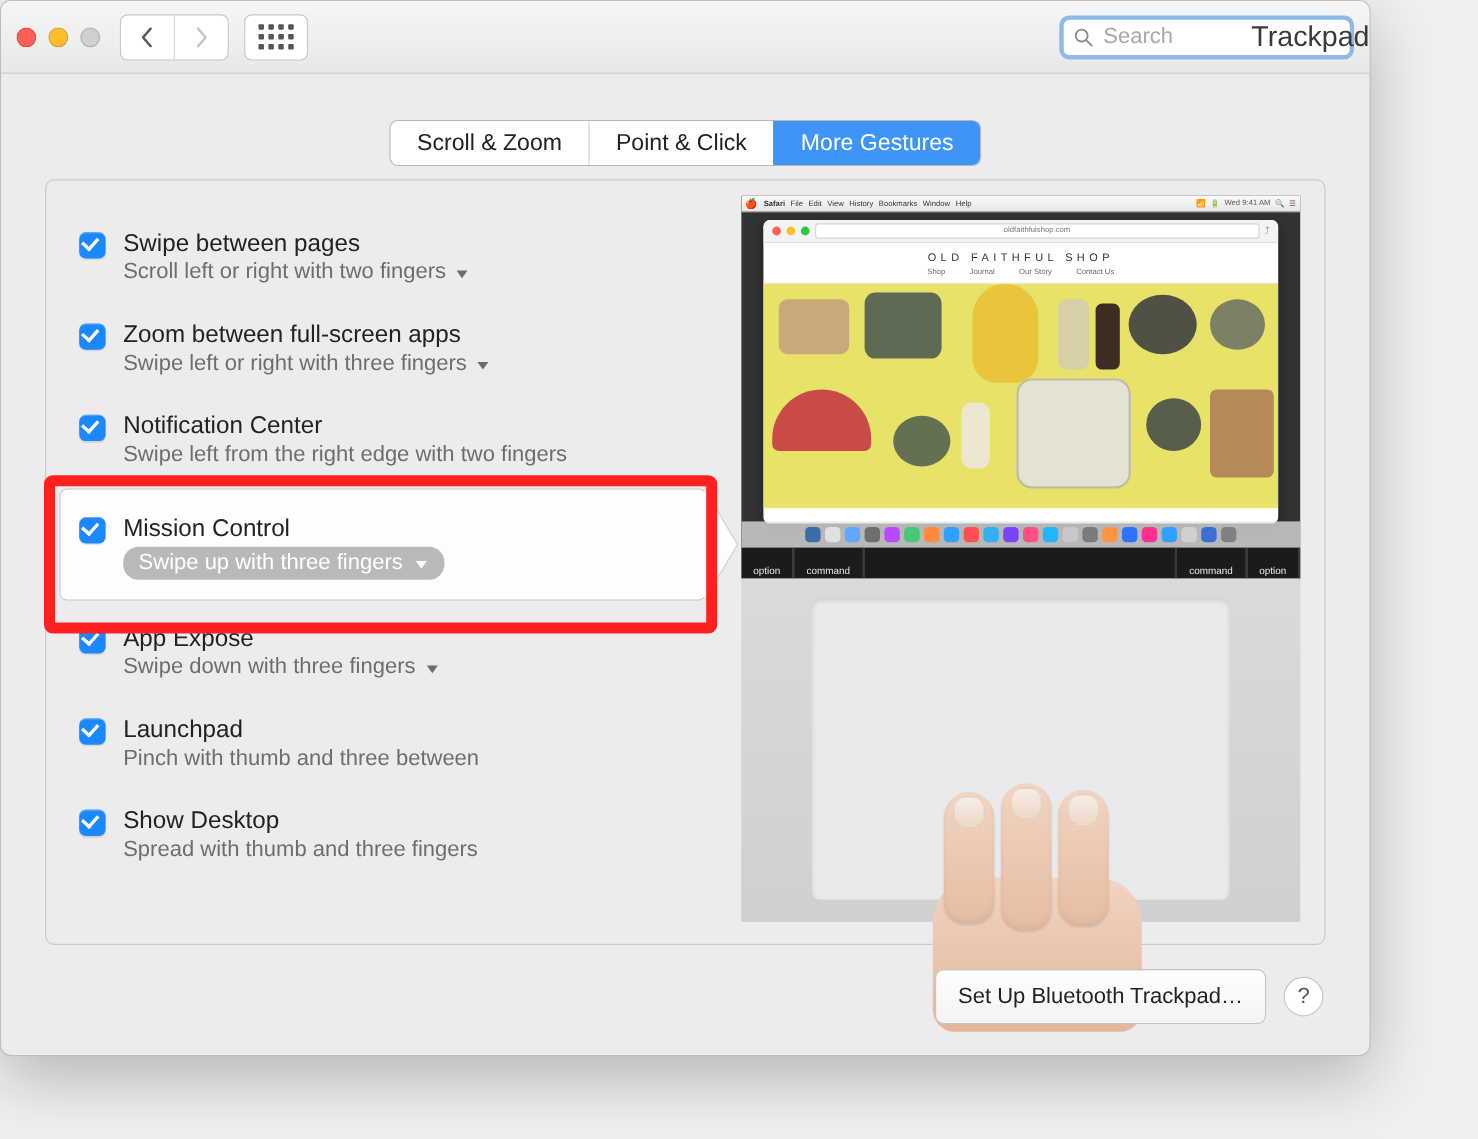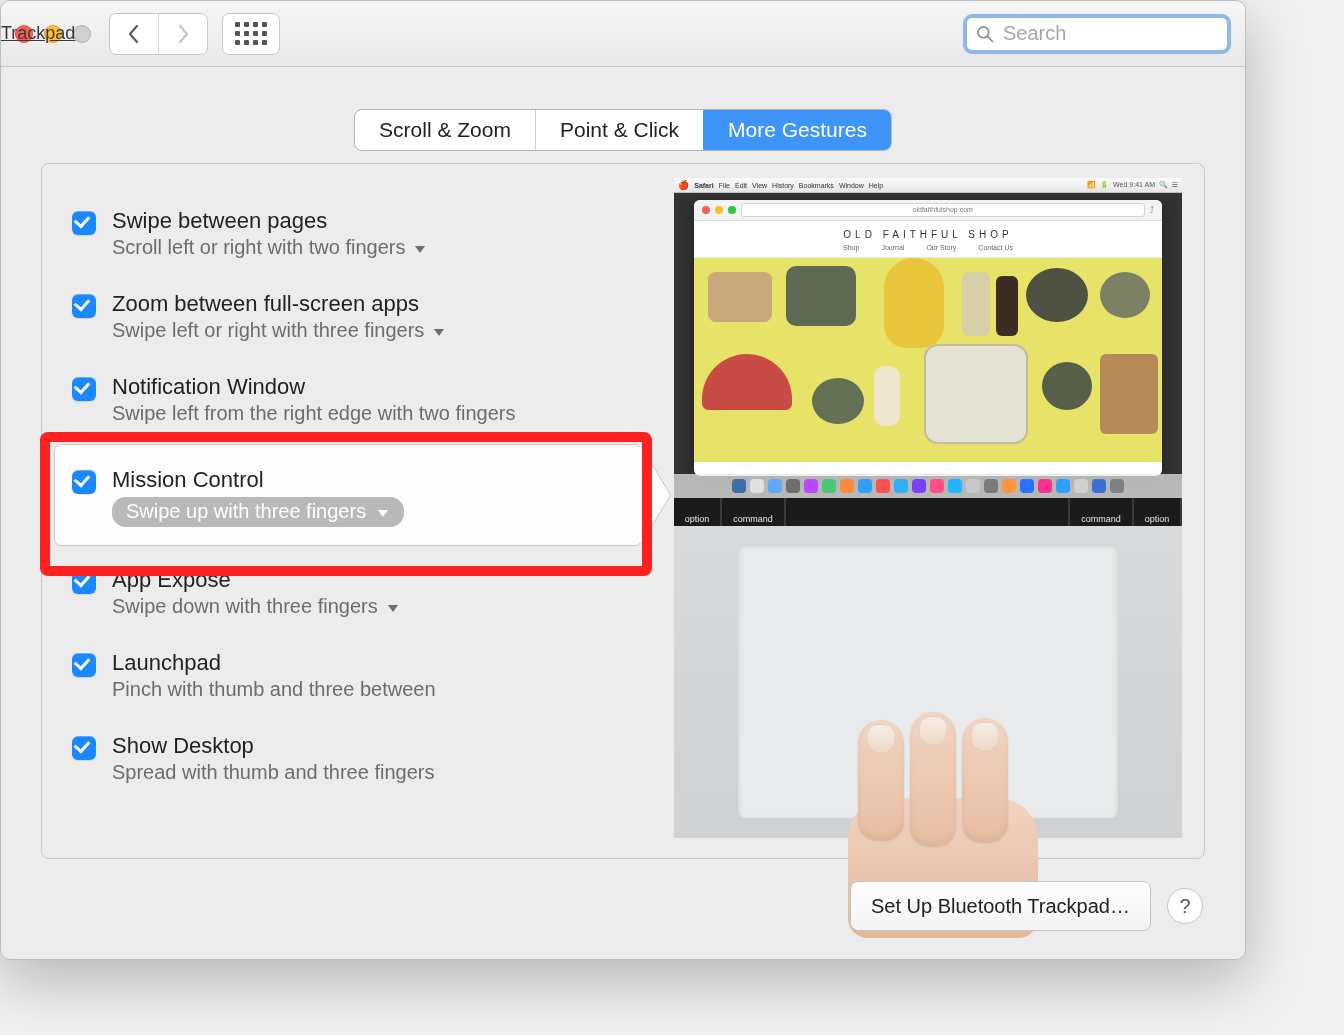--- a/index.html
+++ b/index.html
@@ -68,26 +68,25 @@
     border: 1px solid #c7c7c7; border-radius:7px;
     background:#fff;
     display:flex;align-items:center;justify-content:center;
     color:#4a4a4a;
   }
   .grid-icon { display:grid; grid-template-columns:repeat(4,5px); grid-template-rows:repeat(3,5px); gap:4px;}
   .grid-icon span{width:5px;height:5px;background:#555;border-radius:1px;}
   .title {
     position:absolute;
     left:0; right:0;
-    text-align:left;
-    font-size: 18px;
+    text-align:right;
+    font-size: 26px;
     color:#3a3a3a;
     font-weight: 400;
     pointer-events:none;
-    text-decoration:underline;
   }
   .search-wrap {
     margin-left:auto;
     width: 268px; height: 40px;
     border: 4px solid #8fb9e8;
     border-radius: 9px;
     background:#fff;
     display:flex; align-items:center;
     padding: 0 8px;
     box-sizing:border-box;
@@ -434,21 +433,21 @@
             <div class="opt-sub">
               <span>Swipe left or right with three fingers</span>
               <span class="caret"></span>
             </div>
           </div>
         </div>
 
         <div class="opt">
           <div class="chk"></div>
           <div>
-            <div class="opt-title">Notification Window</div>
+            <div class="opt-title">Notification Center</div>
             <div class="opt-sub">
               <span>Swipe left from the right edge with two fingers</span>
             </div>
           </div>
         </div>
 
         <div class="opt" style="padding-top:20px;padding-bottom:30px;">
           <div class="chk"></div>
           <div>
             <div class="opt-title">Mission Control</div>

